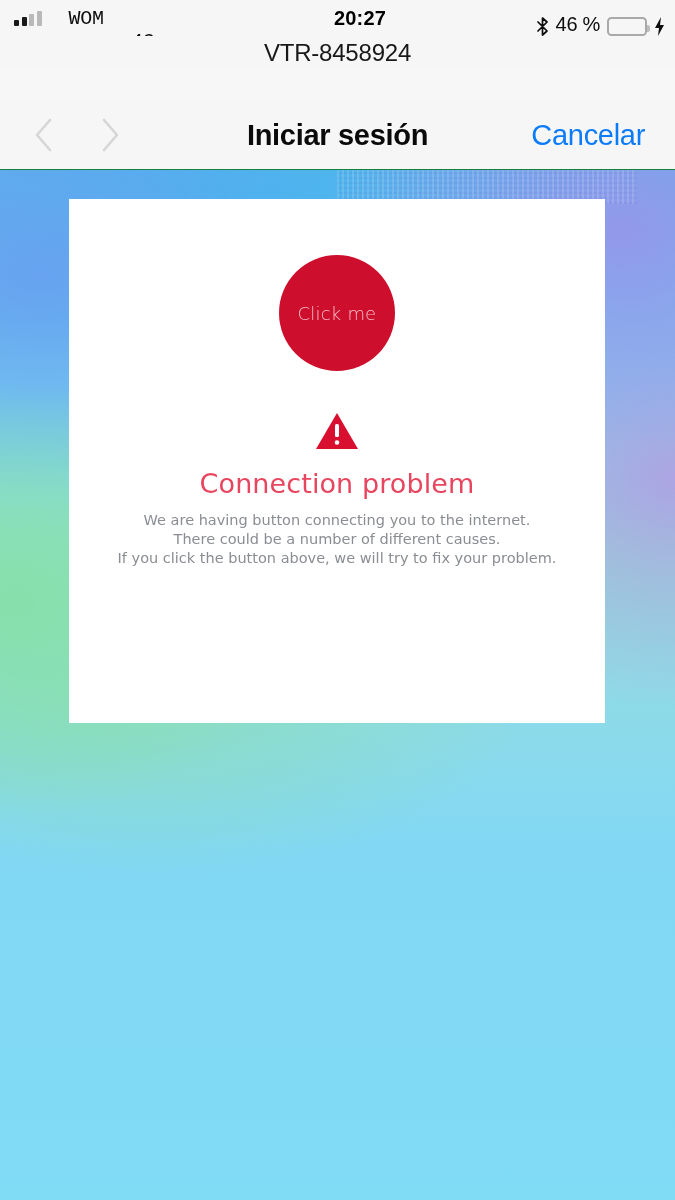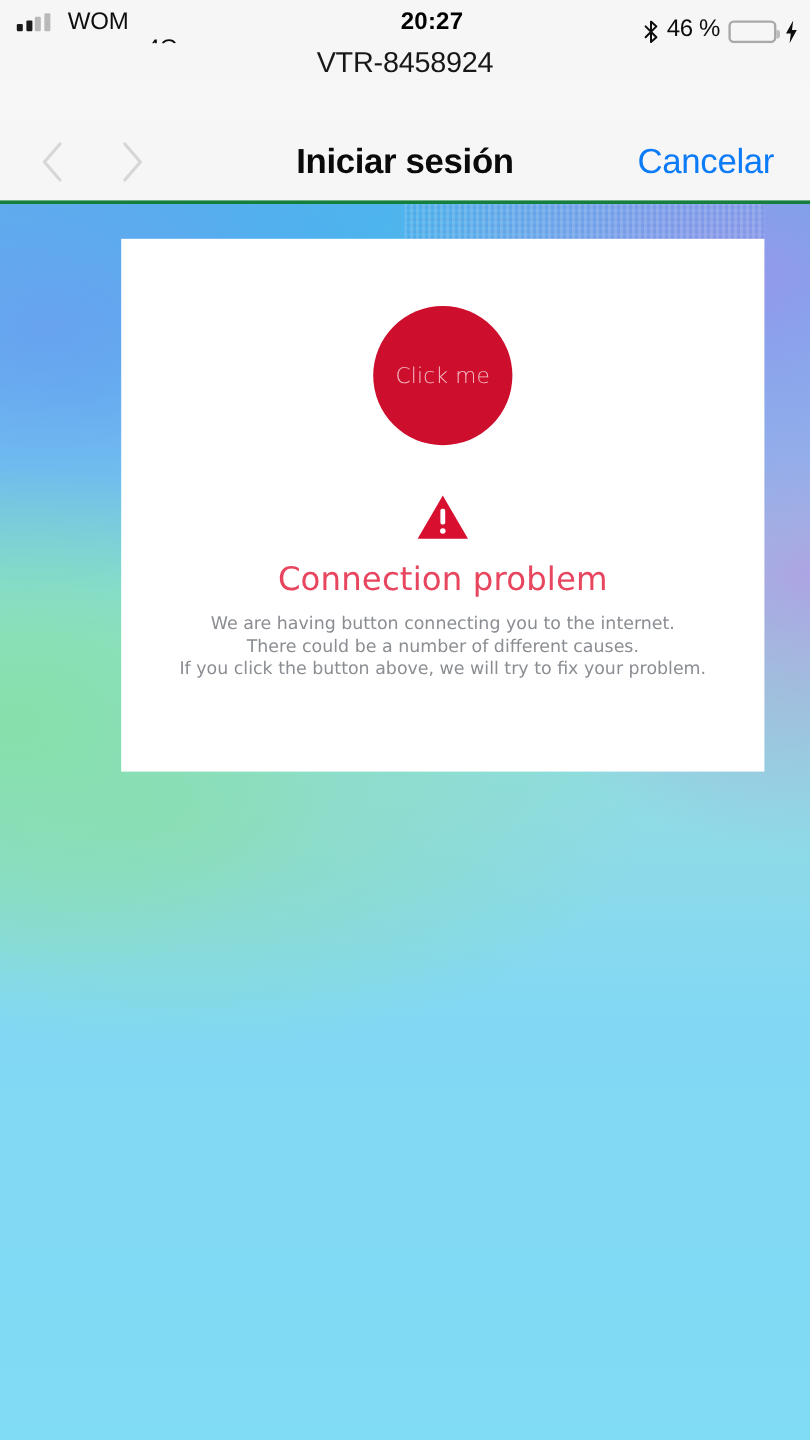--- a/index.html
+++ b/index.html
@@ -12,21 +12,21 @@
   }
 
   
   .status-bar{
     position:absolute; top:0; left:0; width:675px; height:36px;
     background:#f6f6f6;
     display:flex; align-items:center;
   }
   .sb-left{
     position:absolute; left:14px; top:0; height:36px;
-    display:flex; align-items:center; gap:15px;
+    display:flex; align-items:center; gap:27px;font-family:Liberation Mono, monospace;
   }
   .signal-bars{ display:flex; align-items:flex-end; gap:2.5px; height:16px; }
   .signal-bars i{ display:block; width:5px; background:#1a1a1a; border-radius:1px; }
   .signal-bars i:nth-child(1){ height:6px; }
   .signal-bars i:nth-child(2){ height:9px; }
   .signal-bars i:nth-child(3){ height:12px; background:#b9b9b9; }
   .signal-bars i:nth-child(4){ height:15px; background:#b9b9b9; }
   .carrier{ font-size:20px; color:#0d0d0d; letter-spacing:-0.2px; }
   .network{ font-size:20px; color:#0d0d0d; letter-spacing:-0.2px;margin-top:46px; }
 
@@ -65,21 +65,21 @@
     text-align:center;
   }
   .url-line{
     font-size:24px; color:#181818; line-height:30px; letter-spacing:-0.2px;
   }
 
   
   .nav-bar{
     position:absolute; top:100px; left:0; width:675px; height:70px;
     background:#f6f6f6;
-    border-bottom:3px solid #15803d;
+    border-bottom:1px solid #15803d;
   }
   .nav-back, .nav-fwd{
     position:absolute; top:0; height:70px; width:52px;
     display:flex; align-items:center; justify-content:center;
   }
   .nav-back{ left:18px; }
   .nav-fwd{ left:84px; }
   .chev{ width:20px; height:34px; display:block; }
   .nav-title{
     position:absolute; left:0; width:675px; top:0; height:70px;
@@ -109,23 +109,22 @@
     position:absolute; top:0; right:38px; width:300px; height:34px;
     background-image:
       repeating-linear-gradient(90deg, rgba(255,255,255,0.16) 0 2px, rgba(255,255,255,0) 2px 5px),
       repeating-linear-gradient(0deg, rgba(70,90,190,0.10) 0 2px, rgba(255,255,255,0) 2px 5px);
     opacity:0.85;
   }
 
   
   .card{
     position:absolute; left:69px; top:199px;
-    width:536px; height:444px;
+    width:536px; height:524px;
     background:#ffffff;
-    margin-left:32px;
   }
   .card-inner{
     width:100%; height:100%;
     display:flex; flex-direction:column; align-items:center;
     padding-top:56px;
   }
 
   .click-btn{
     width:116px; height:116px; border-radius:50%;
     background:#ce0e2d;

